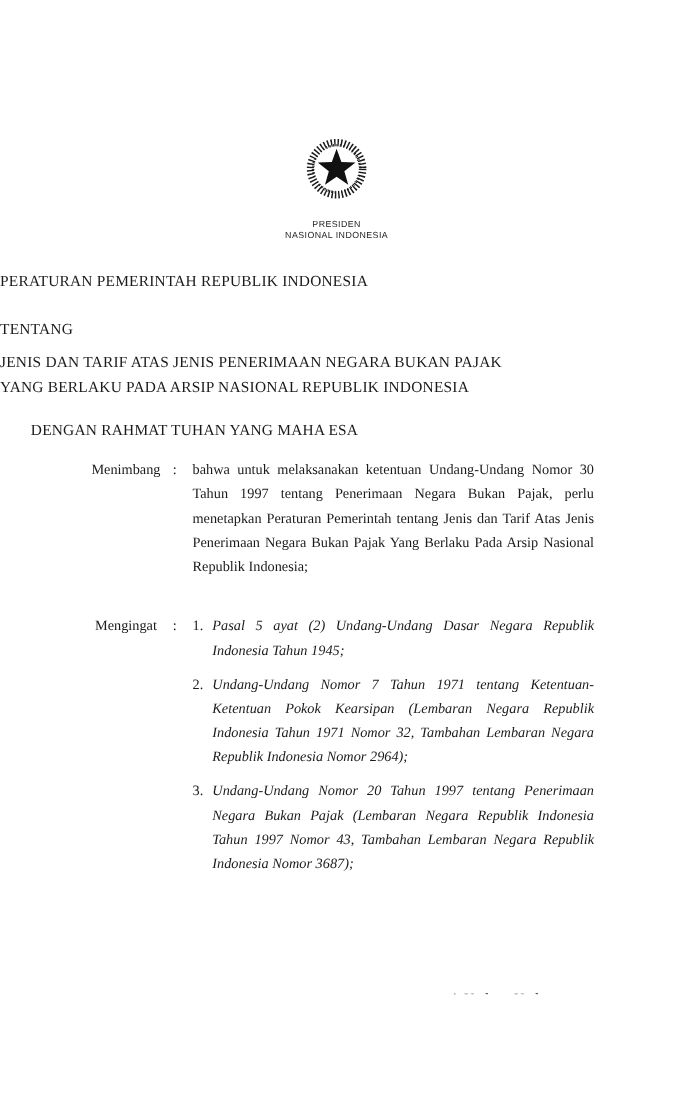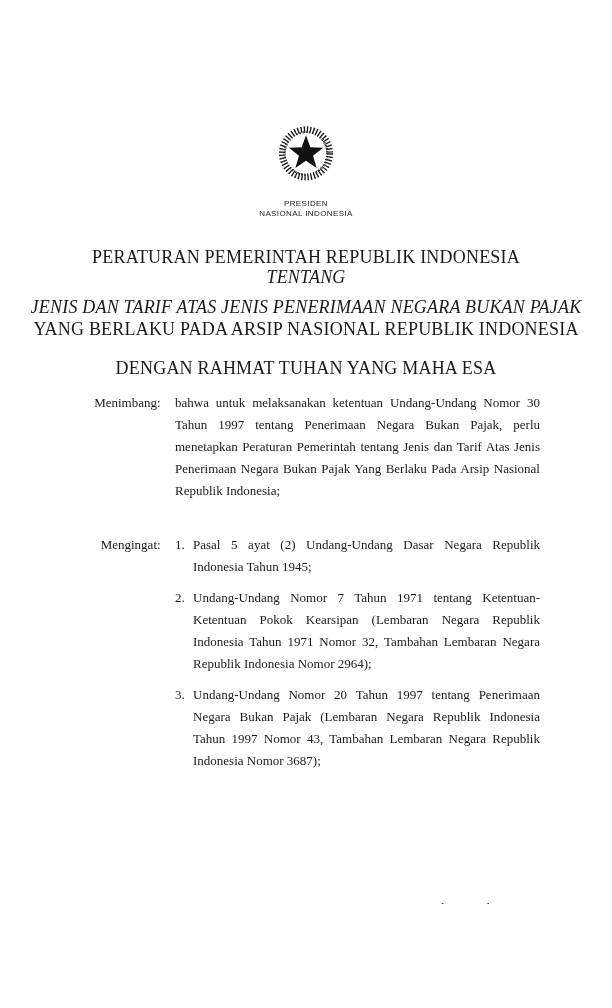--- a/index.html
+++ b/index.html
@@ -20,51 +20,51 @@
   .seal-svg { display: block; margin: 0 auto; }
   .seal-caption {
     margin-top: 3px;
     font-family: "Liberation Sans", sans-serif;
     font-size: 8px;
     line-height: 10px;
     letter-spacing: 0.4px;
     color: #222;
   }
   .title-block {
-    text-align: center;
-    font-size: 18px;
+    text-align: left;
+    font-size: 14px;
     letter-spacing: 0.2px;
   }
   .title-block div { line-height: 16px; }
   .t1 { margin-top: 30px; }
   .t2 { margin-top: 7px; }
-  .tentang { margin-top: 4px; font-style: italic; }
-  .subj1 { margin-top: 14px; font-style: italic; }
+  .tentang { margin-top: 28px; }
+  .subj1 { margin-top: 14px; }
   .subj2 { margin-top: 6px; font-family: Liberation Serif, serif; }
-  .grace { margin-top: 23px; }
+  .grace { margin-top: 23px; padding-left: 28px; }
   .president { margin-top: 19px; }
   .clause {
     display: grid;
     grid-template-columns: 85px 18px 365px;
     margin: 0 72px;
     font-size: 13px;
     line-height: 22px;
   }
   .clause-menimbang { margin-top: 16px; }
   .clause-mengingat { margin-top: 32px; }
-  .clause-label { text-align: right; }
+  .clause-label { text-align: center; }
   .clause-colon { text-align: left; }
   .clause-body { text-align: justify; }
   .num-item {
     display: flex;
     margin-bottom: 9px;
   }
   .num-item:last-child { margin-bottom: 0; }
   .num { width: 18px; flex: 0 0 18px; }
-  .item-text { flex: 1; text-align: justify; }
+  .item-text { flex: 1; text-align: justify; font-style: italic; }
   .catchword {
     position: absolute;
     top: 900px;
     right: 84px;
     font-size: 13px;
     line-height: 16px;
   }
 </style>
 </head>
 <body>

